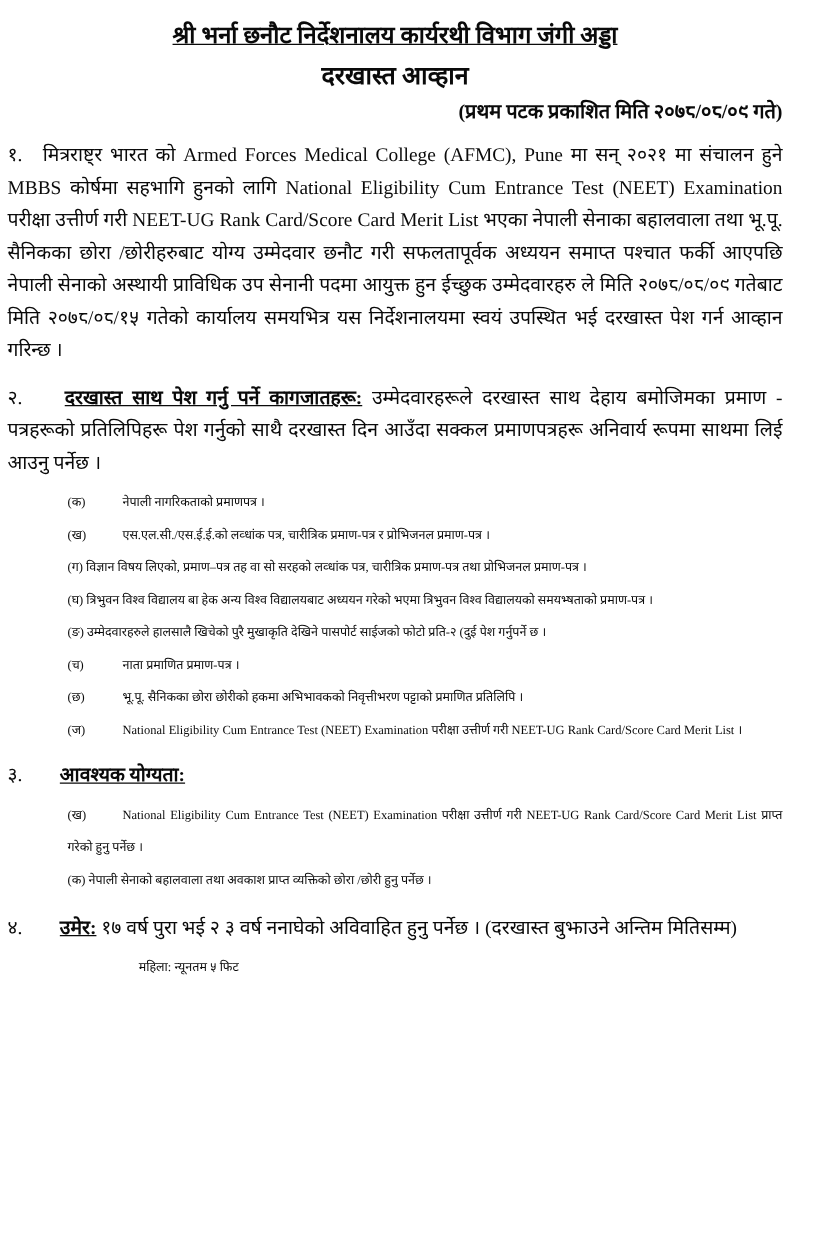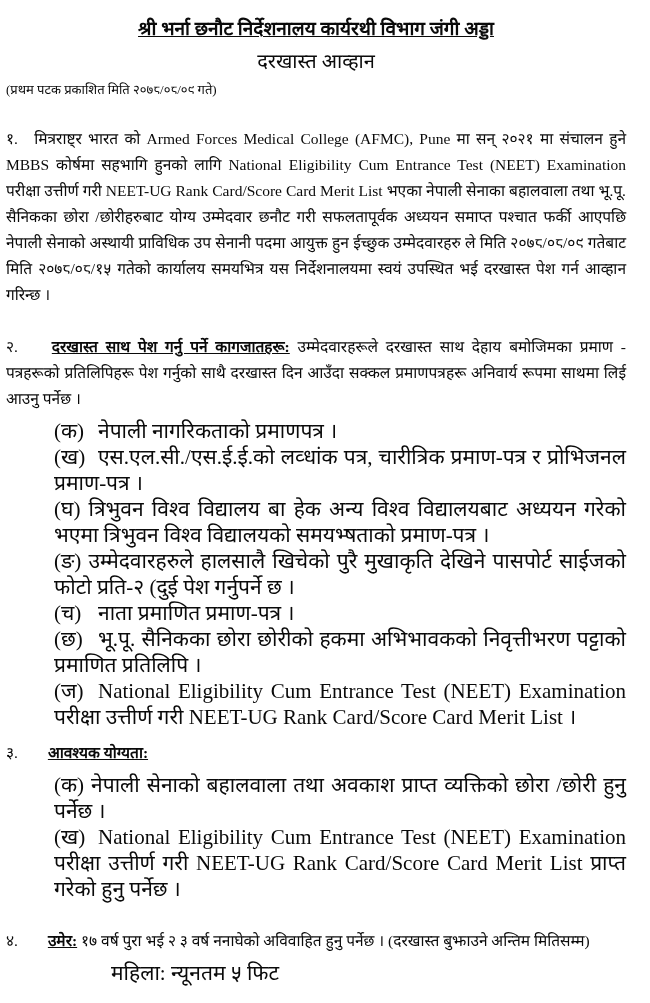--- a/index.html
+++ b/index.html
@@ -22,34 +22,34 @@
   }
   .t1 {
     text-align: center;
     font-weight: bold;
     font-size: 19px;
     line-height: 26px;
   }
   .t1 .u { text-decoration: underline; }
   .t2 {
     text-align: center;
-    font-weight: normal;
+    font-weight: bold;
     font-size: 20px;
     line-height: 26px;
     margin-top: 6px;
   }
   .t3 {
-    text-align: left;
-    font-weight: normal;
-    font-size: 13px;
+    text-align: right;
+    font-weight: bold;
+    font-size: 16px;
     line-height: 21px;
     margin-top: 5px;
   }
   .para {
-    margin: 26px 0 0 0;
+    margin: 12px 0 0 0;
     text-align: justify;
     font-size: 15.5px;
     line-height: 26px;
   }
   .secnum {
     display: inline-block;
     font-style: normal;
   }
   .n1 { width: 22px; }
   .nw { width: 38px; }
@@ -57,21 +57,21 @@
     font-weight: bold;
     text-decoration: underline;
     font-family: Liberation Serif, serif;
   }
   .b { font-weight: bold; }
   .list { margin-top: 6px; }
   .item {
     margin: 0;
     padding-left: 48px;
     text-align: justify;
-    font-size: 21px;
+    font-size: 10px;
     line-height: 26px;
   }
   .m { display: inline; }
   .mw { display: inline-block; width: 44px; }
   .indent2 { padding-left: 105px; }
   .gap-top { margin-top: 10px; }
 </style>
 </head>
 <body>
 
@@ -95,20 +95,24 @@
   </p>
 
   <div class="list">
     <p class="item">
       <span class="m mw">(क)</span><span>नेपाली नागरिकताको प्रमाणपत्र ।</span>
     </p>
     <p class="item">
       <span class="m mw">(ख)</span><span>एस.एल.सी./एस.ई.ई.को लव्धांक पत्र, चारीत्रिक प्रमाण-पत्र र प्रोभिजनल प्रमाण-पत्र ।</span>
     </p>
     <p class="item">
+      <span class="m">(ग)</span>
+      <span>विज्ञान विषय लिएको, प्रमाण–पत्र तह वा सो सरहको लव्धांक पत्र, चारीत्रिक प्रमाण-पत्र तथा प्रोभिजनल प्रमाण-पत्र ।</span>
+    </p>
+    <p class="item">
       <span class="m">(घ)</span>
       <span>त्रिभुवन विश्व विद्यालय बा हेक अन्य विश्व विद्यालयबाट अध्ययन गरेको भएमा त्रिभुवन विश्व विद्यालयको समयभ्षताको प्रमाण-पत्र ।</span>
     </p>
     <p class="item">
       <span class="m">(ङ)</span>
       <span>उम्मेदवारहरुले हालसालै खिचेको पुरै मुखाकृति देखिने पासपोर्ट साईजको फोटो प्रति-२ (दुई पेश गर्नुपर्ने छ ।</span>
     </p>
     <p class="item">
       <span class="m mw">(च)</span><span>नाता प्रमाणित प्रमाण-पत्र ।</span>
     </p>
@@ -120,25 +124,25 @@
     </p>
   </div>
 
   <p class="para gap-top">
     <span class="secnum nw">३.</span>
     <span class="hd">आवश्यक योग्यता:</span>
   </p>
 
   <div class="list">
     <p class="item">
+      <span class="m mw">(ख)</span><span>National Eligibility Cum Entrance Test (NEET) Examination परीक्षा उत्तीर्ण गरी NEET-UG Rank Card/Score Card Merit List प्राप्त गरेको हुनु पर्नेछ ।</span>
+    </p>
+    <p class="item">
       <span class="m">(क)</span>
       <span>नेपाली सेनाको बहालवाला तथा अवकाश प्राप्त व्यक्तिको छोरा /छोरी हुनु पर्नेछ ।</span>
-    </p>
-    <p class="item">
-      <span class="m mw">(ख)</span><span>National Eligibility Cum Entrance Test (NEET) Examination परीक्षा उत्तीर्ण गरी NEET-UG Rank Card/Score Card Merit List प्राप्त गरेको हुनु पर्नेछ ।</span>
     </p>
   </div>
 
   <p class="para">
     <span class="secnum nw">४.</span>
     <span class="hd">उमेर:</span>
     <span>१७ वर्ष पुरा भई २ ३ वर्ष ननाघेको अविवाहित हुनु पर्नेछ । (दरखास्त बुझाउने अन्तिम मितिसम्म)</span>
   </p>
 
 

